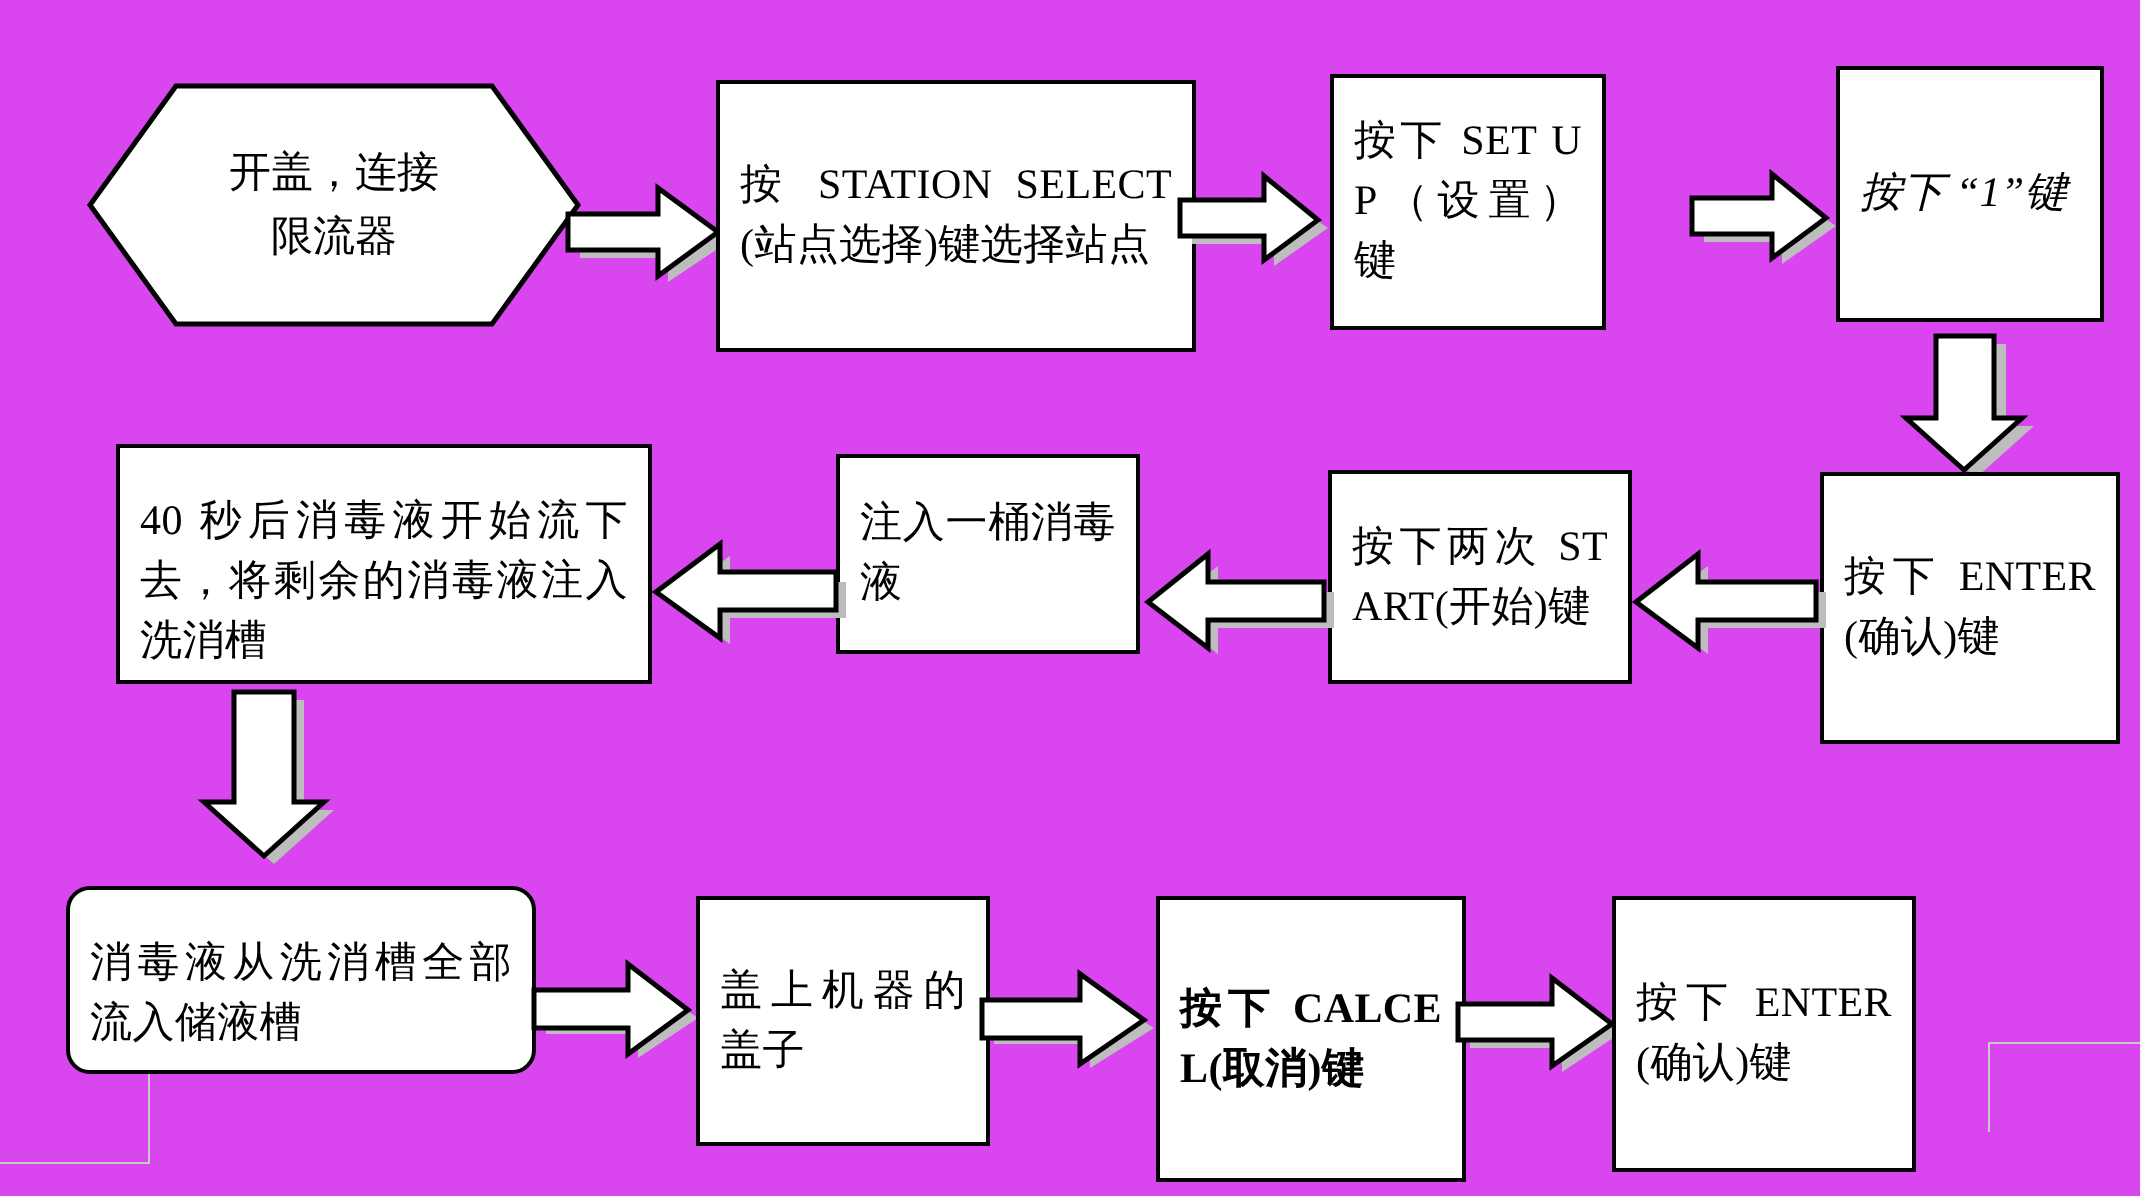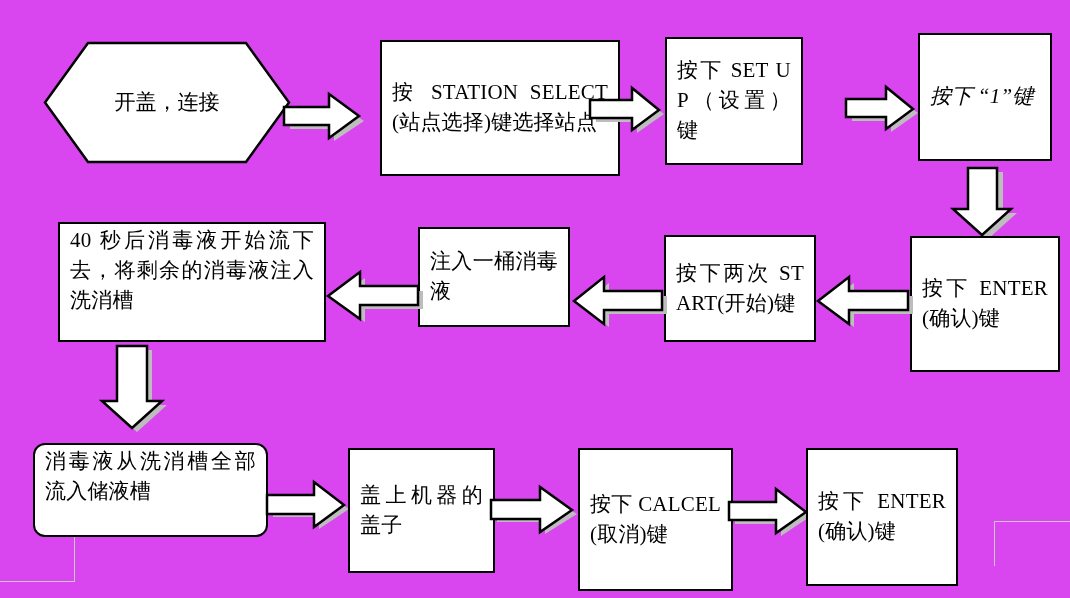--- a/index.html
+++ b/index.html
@@ -24,21 +24,21 @@
 
   
   .node {
     border: 2.5px solid #000;
     background: #fff;
     display: flex;
     align-items: center;
     justify-content: flex-start;
     padding: 6px 10px;
   }
-  .node.top-align { align-items: flex-start; padding-top: 2px; }
+  .node.top-align { align-items: flex-start; padding-top: 22px; }
   .node-text {
     width: 100%;
     font-size: 21px;
     line-height: 1.42;
     text-align: justify;
     text-align-last: left;
     letter-spacing: 0.2px;
     word-break: break-all;
   }
 
@@ -88,31 +88,32 @@
 
   <div class="corner-mark bl abs" style="left:-1px; top:524px; width:76px; height:58px;"></div>
   <div class="corner-mark br abs" style="left:994px; top:521px; width:78px; height:45px;"></div>
 
   <div class="hexagon" style="left:42px; top:40px; width:250px; height:125px;">
     <svg viewBox="0 0 250 125" width="250" height="125">
       <polygon points="46,3 204,3 247,62.5 204,122 46,122 3,62.5" fill="#ffffff" stroke="#000000" stroke-width="2.5" stroke-linejoin="miter"></polygon>
     </svg>
     <div class="hex-label">
       <div>开盖，连接</div>
+      <div>限流器</div>
     </div>
   </div>
 
   <div class="arrow" style="left:281px; top:89px; width:82px; height:60px;">
     <svg width="82" height="60" viewBox="0 0 82 60">
       <polygon class="arrow-shadow" points="6,21 50,21 50,9 80,29 50,49 50,37 6,37" transform="translate(3,3)"></polygon>
       <polygon class="arrow-shape" points="3,18 48,18 48,5 78,27 48,49 48,36 3,36"></polygon>
     </svg>
   </div>
 
-  <div class="node abs" style="left:380px; top:40px; width:240px; height:136px;">
+  <div class="node abs" style="left:358px; top:40px; width:240px; height:136px;">
     <div class="node-text">按 STATION SELECT(站点选择)键选择站点</div>
   </div>
 
   <div class="arrow" style="left:587px; top:83px; width:76px; height:56px;">
     <svg width="76" height="56" viewBox="0 0 76 56">
       <polygon class="arrow-shadow" points="6,20 47,20 47,9 74,28 47,47 47,36 6,36" transform="translate(3,3)"></polygon>
       <polygon class="arrow-shape" points="3,17 45,17 45,5 72,27 45,47 45,35 3,35"></polygon>
     </svg>
   </div>
 
@@ -197,21 +198,21 @@
     <div class="node-text">盖上机器的盖子</div>
   </div>
 
   <div class="arrow" style="left:488px; top:483px; width:92px; height:60px;">
     <svg width="92" height="60" viewBox="0 0 92 60">
       <polygon class="arrow-shadow" points="6,20 54,20 54,8 86,28 54,48 54,36 6,36" transform="translate(3,3)"></polygon>
       <polygon class="arrow-shape" points="3,17 52,17 52,4 84,27 52,49 52,36 3,36"></polygon>
     </svg>
   </div>
 
-  <div class="node abs" style="left:578px; top:448px; width:155px; height:143px;">
+  <div class="node abs" style="left:578px; top:448px; width:155px; height:143px;font-weight:bold;">
     <div class="node-text">按下 CALCEL(取消)键</div>
   </div>
 
   <div class="arrow" style="left:726px; top:485px; width:88px; height:58px;">
     <svg width="88" height="58" viewBox="0 0 88 58">
       <polygon class="arrow-shadow" points="6,20 52,20 52,8 82,28 52,48 52,36 6,36" transform="translate(3,3)"></polygon>
       <polygon class="arrow-shape" points="3,17 50,17 50,4 80,27 50,48 50,35 3,35"></polygon>
     </svg>
   </div>
 

